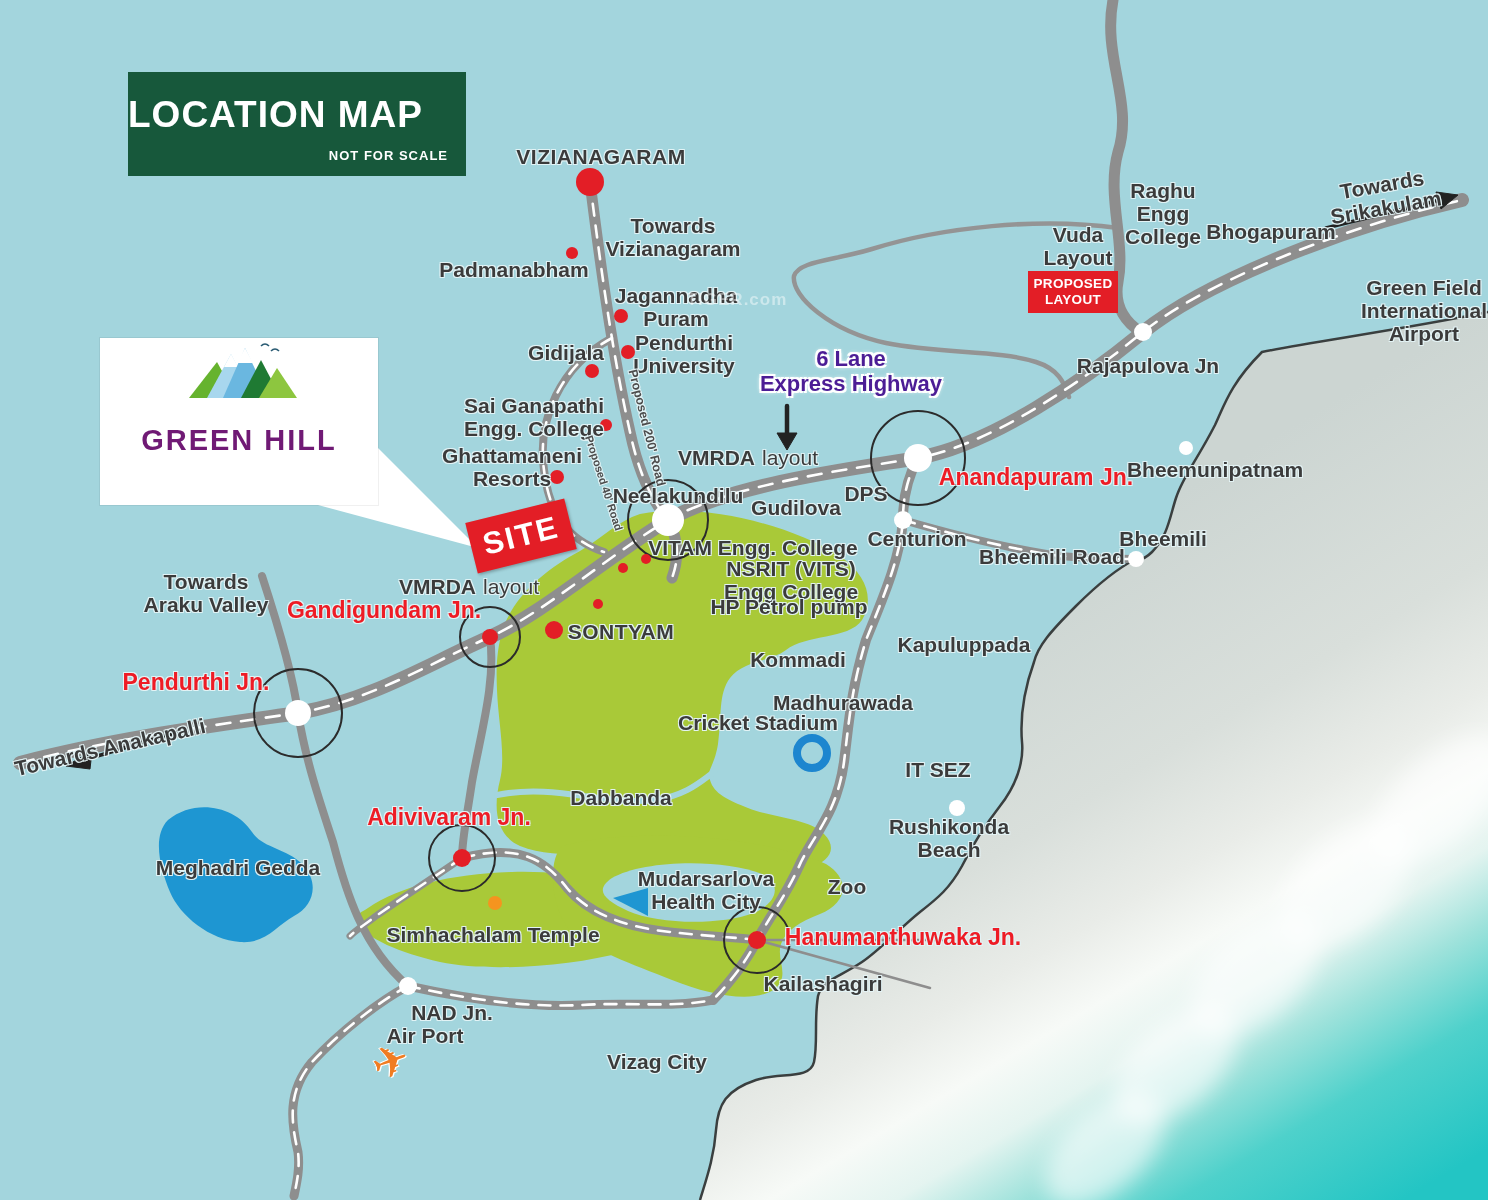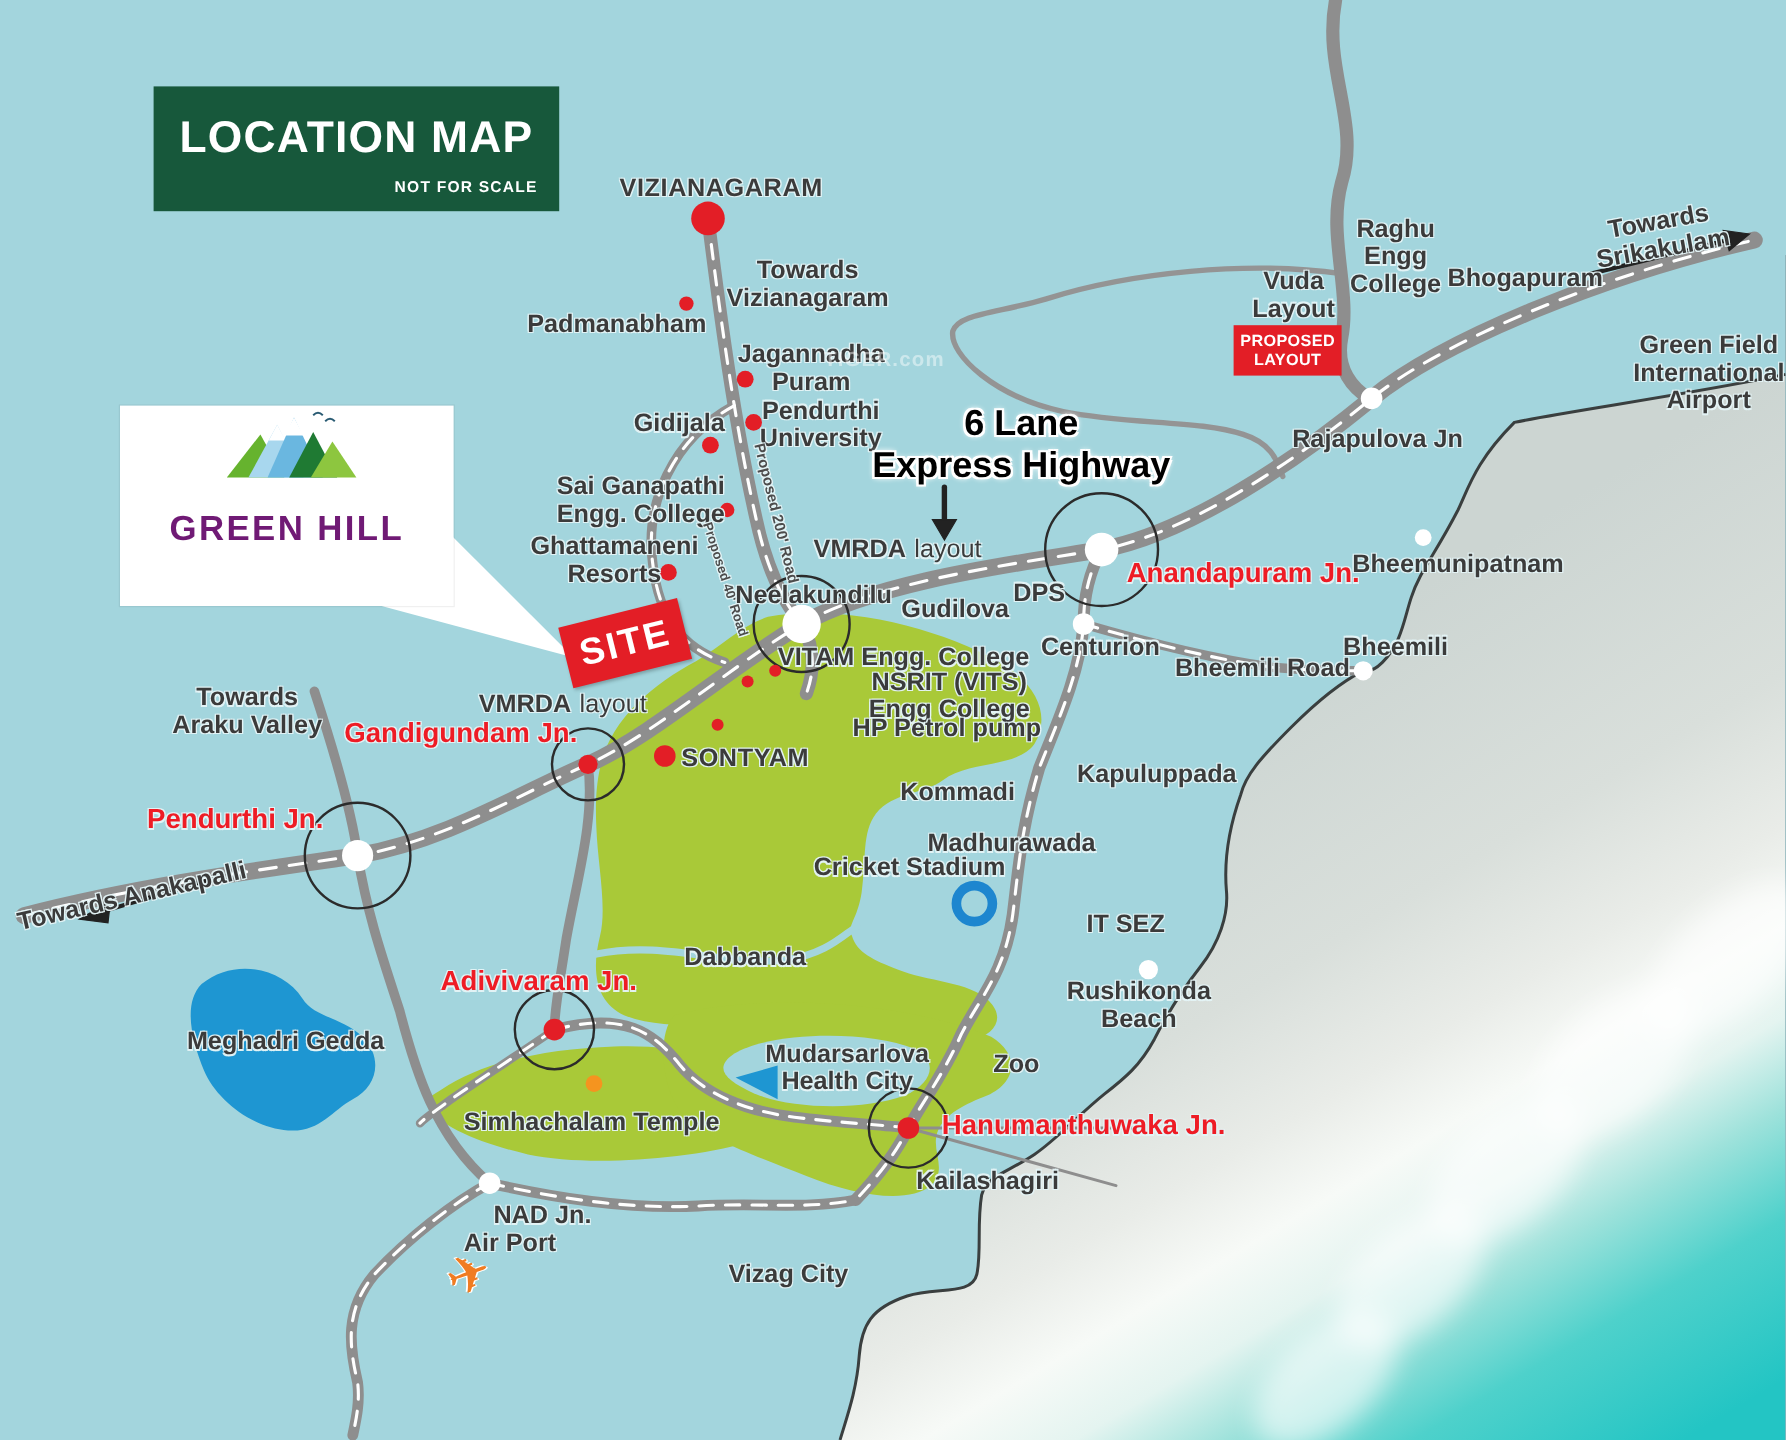--- a/index.html
+++ b/index.html
@@ -7,31 +7,31 @@
          background:#a3d5dd;font-family:"Liberation Sans",sans-serif;}
   #mapsvg{position:absolute;left:0;top:0;width:1488px;height:1200px;}
   .lbl{position:absolute;transform:translate(-50%,-50%);
        font-family:"Liberation Sans",sans-serif;font-weight:bold;
        font-size:21px;color:#3b3b3b;text-align:center;white-space:pre-line;
        line-height:1.1;z-index:5;
        text-shadow:-1px -1px 0 rgba(228,243,246,.95),1px -1px 0 rgba(228,243,246,.95),
                    -1px 1px 0 rgba(228,243,246,.95),1px 1px 0 rgba(228,243,246,.95);}
   .red{color:#ee1c25;font-size:23px;}
   .caps{letter-spacing:.5px;}
-  .grn{color:#000000;font-size:30px;line-height:1.15;
+  .grn{color:#4c1d95;font-size:22px;line-height:1.15;
        text-shadow:0 0 5px #fff,0 0 5px #fff,-2px -2px 0 #fff,2px -2px 0 #fff,-2px 2px 0 #fff,2px 2px 0 #fff;}
   .roadlbl{font-size:12.5px;color:#4c4c4c;}
   .tiny{font-size:11px;}
   .wm{color:rgba(255,255,255,.45);font-size:17px;letter-spacing:1px;
       text-shadow:none;font-weight:bold;}
   .two{display:flex;gap:7px;justify-content:flex-end;white-space:nowrap;}
   .two .w2{font-weight:normal;}
   #header-box{position:absolute;left:128px;top:72px;width:338px;height:104px;
       background:#17583b;z-index:6;}
-  #header-box .t{position:absolute;left:0;right:0;top:22px;text-align:center;
+  #header-box .t{position:absolute;left:0;right:0;top:22px;text-align:left;
       color:#fff;font-size:37px;font-weight:bold;letter-spacing:1px;}
   #header-box .s{position:absolute;right:18px;bottom:13px;color:#fff;
       font-size:13px;font-weight:bold;letter-spacing:1px;}
   #logo-box{position:absolute;left:100px;top:338px;width:278px;height:167px;
       background:#fff;z-index:6;box-shadow:0 0 0 1px rgba(0,0,0,.06);}
   #logo-box .l1{margin-top:16px;text-align:center;color:#701a75;font-size:29px;
       font-weight:bold;letter-spacing:2px;}
   #logo-box .l2{text-align:center;color:#1b5c35;font-size:29px;
       font-weight:bold;letter-spacing:8px;}
   #site-box{position:absolute;left:470px;top:510px;width:102px;height:52px;

